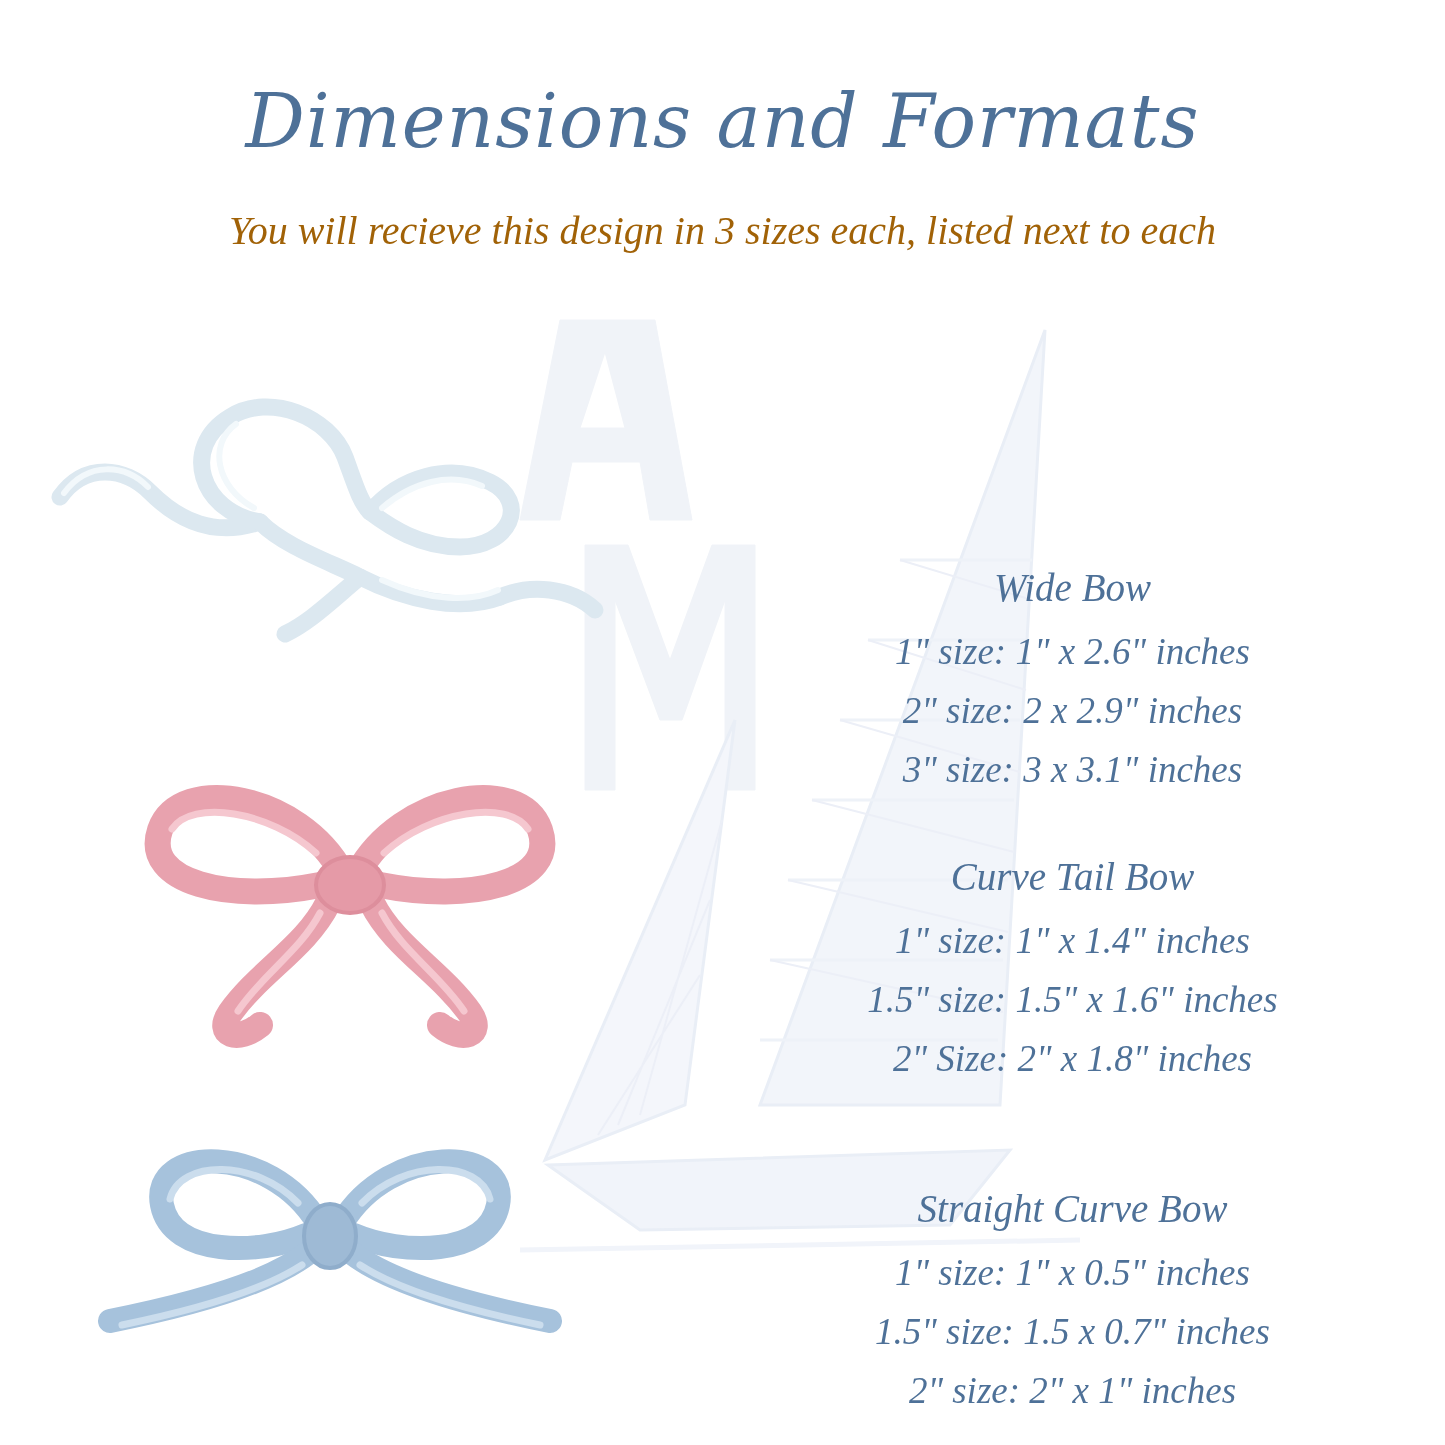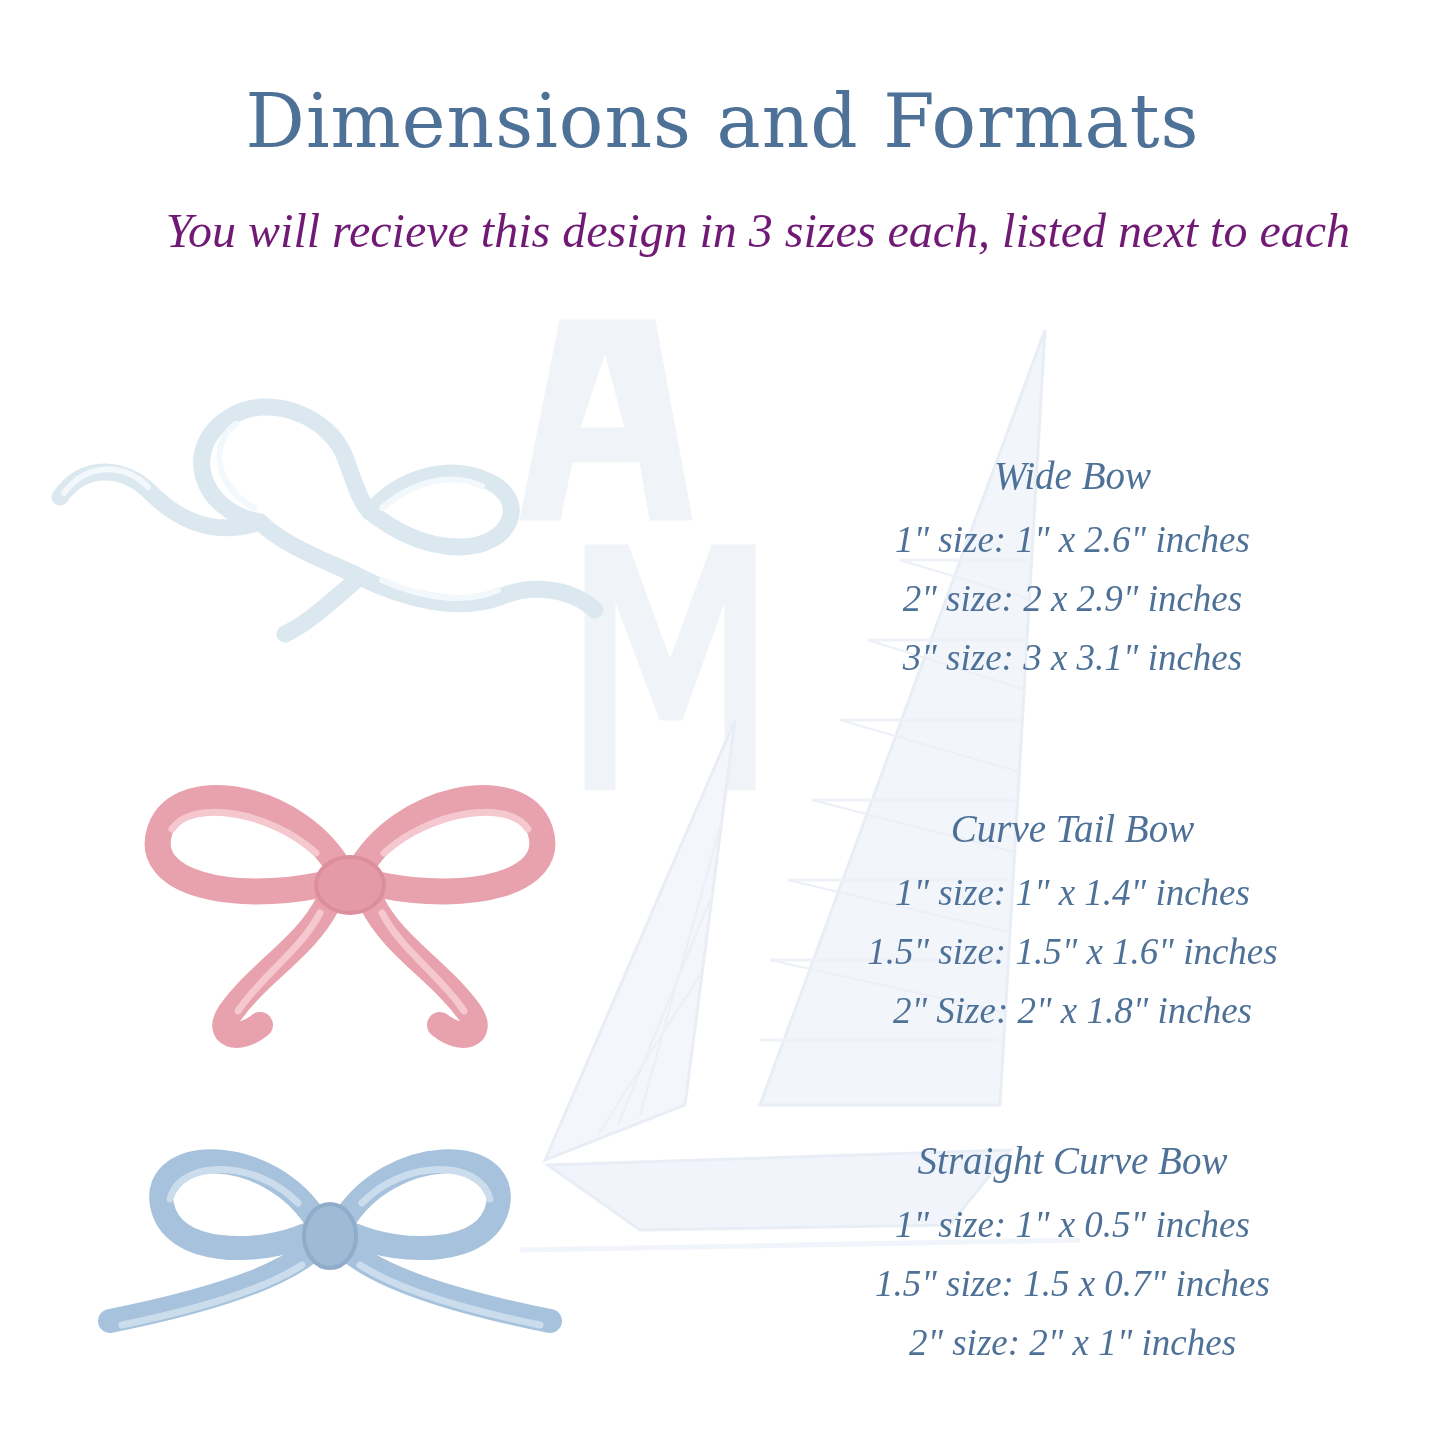--- a/index.html
+++ b/index.html
@@ -31,36 +31,37 @@
   }
 
   
   .title {
     position: absolute;
     top: 78px;
     left: 0;
     width: 100%;
     text-align: center;
     font-family: "DejaVu Serif", serif;
+    font-style: italic;
     font-size: 74px;
     letter-spacing: 1px;
     color: #4e7198;
     z-index: 3;
   }
   .subtitle {
     position: absolute;
     top: 205px;
     left: 95px;
     width: 1255px;
-    text-align: right;
+    text-align: center;
     font-family: "Liberation Serif", serif;
     font-style: italic;
-    font-size: 48px;
+    font-size: 40px;
     line-height: 52px;
-    color: #701a75;
+    color: #a16207;
     z-index: 3;
   }
 
   
   .columns {
     position: absolute;
     top: 340px;
     left: 0;
     width: 1445px;
     height: 1080px;
@@ -70,40 +71,40 @@
   .col-left {
     width: 700px;
     display: flex;
     flex-direction: column;
     justify-content: flex-start;
   }
   .col-right {
     width: 745px;
     display: flex;
     flex-direction: column;
-    justify-content: center;
+    justify-content: flex-end;
     padding-top: 30px;
   }
 
   .bow-slot {
     height: 360px;
     display: flex;
     align-items: center;
     justify-content: center;
   }
   .bow-slot.first { height: 380px; }
 
   .spec-block {
     text-align: center;
     color: #4e7198;
     font-family: "Liberation Serif", serif;
     font-style: italic;
   }
   .spec-block.b1 { margin-top: 35px; }
-  .spec-block.b2 { margin-top: 119px; }
+  .spec-block.b2 { margin-top: 55px; }
   .spec-block.b3 { margin-top: 98px; }
   .spec-heading {
     font-size: 39px;
     margin-bottom: 12px;
   }
   .spec-line {
     font-size: 37px;
     line-height: 59px;
   }
 

